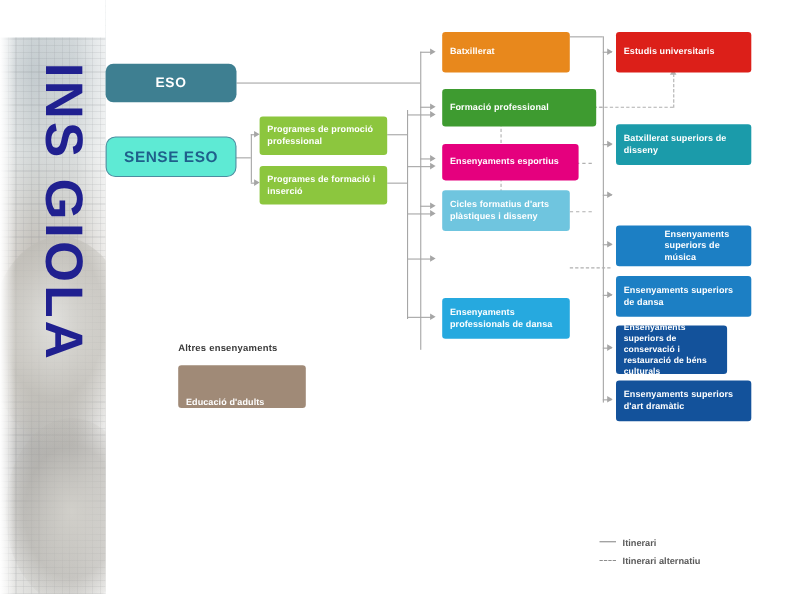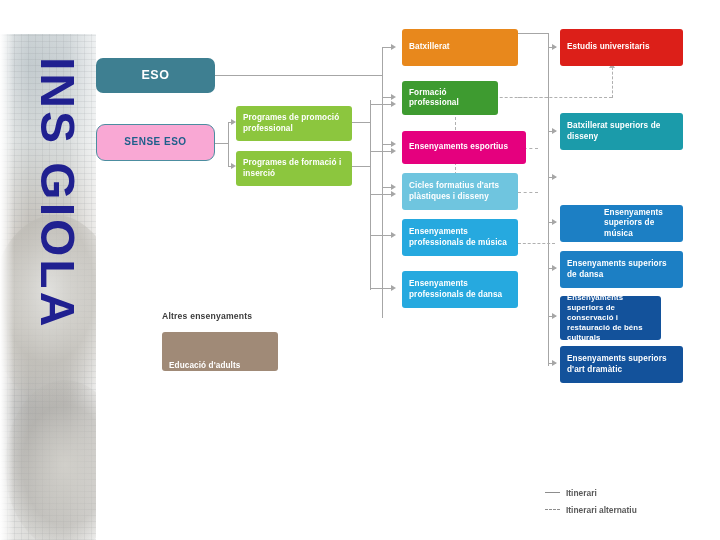--- a/index.html
+++ b/index.html
@@ -78,25 +78,25 @@
   .eso{
     background:#3E7F91;
     color:#ffffff;
     border-radius:7px;
     font-size:12.5px;
     justify-content:center;
     letter-spacing:.6px;
     text-align:center;
   }
   .senseeso{
-    background:#f9a8d4;
+    background:#5eead4;
     color:#1F5F8B;
     border:1.4px solid #4C8DA0;
     border-radius:9px;
-    font-size:10px;
+    font-size:14px;
     justify-content:center;
     letter-spacing:.5px;
     text-align:center;
   }
 
   
   .ln{position:absolute;background:#a6a6a6;}
   .lnH{height:1px;}
   .lnV{width:1px;}
   .dash-h{
@@ -238,35 +238,32 @@
   </div>
 
   <div class="node" style="left:236px;top:151px;width:116px;height:35px;background:#8CC63E;">
     <span>Programes de formació i inserció</span>
   </div>
 
   <div class="node" style="left:402px;top:29px;width:116px;height:37px;background:#E8881C;">
     <span>Batxillerat</span>
   </div>
 
-  <div class="node" style="left:402px;top:81px;width:96px;height:34px;background:#3E9B30;">
+  <div class="node" style="left:402px;top:81px;width:140px;height:34px;background:#3E9B30;">
     <span>Formació professional</span>
   </div>
 
   <div class="node" style="left:402px;top:131px;width:124px;height:33px;background:#E5007E;">
     <span>Ensenyaments esportius</span>
   </div>
 
   <div class="node" style="left:402px;top:173px;width:116px;height:37px;background:#6FC5DF;">
     <span>Cicles formatius d'arts plàstiques i disseny</span>
   </div>
 
-  <div class="node" style="left:402px;top:219px;width:116px;height:37px;background:#26A9DF;">
-    <span>Ensenyaments professionals de música</span>
-  </div>
 
   <div class="node" style="left:402px;top:271px;width:116px;height:37px;background:#26A9DF;">
     <span>Ensenyaments professionals de dansa</span>
   </div>
 
   <div class="node" style="left:560px;top:29px;width:123px;height:37px;background:#DC1F19;">
     <span>Estudis universitaris</span>
   </div>
 
   <div class="node" style="left:560px;top:113px;width:123px;height:37px;background:#1B9BAA;">

